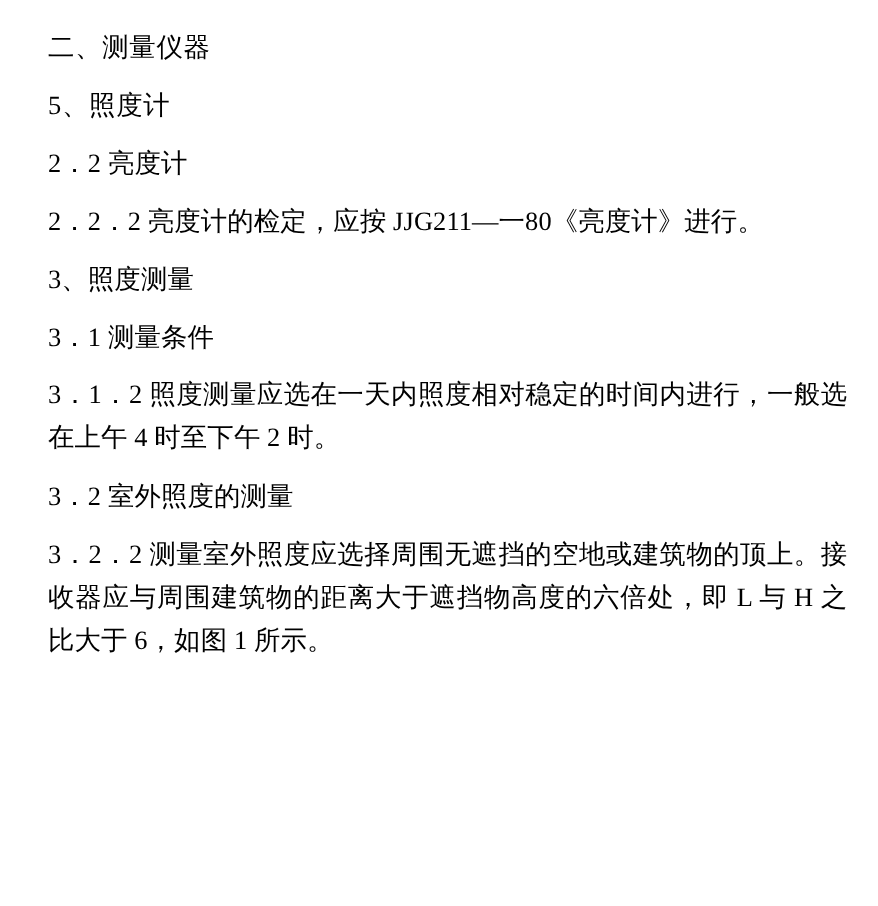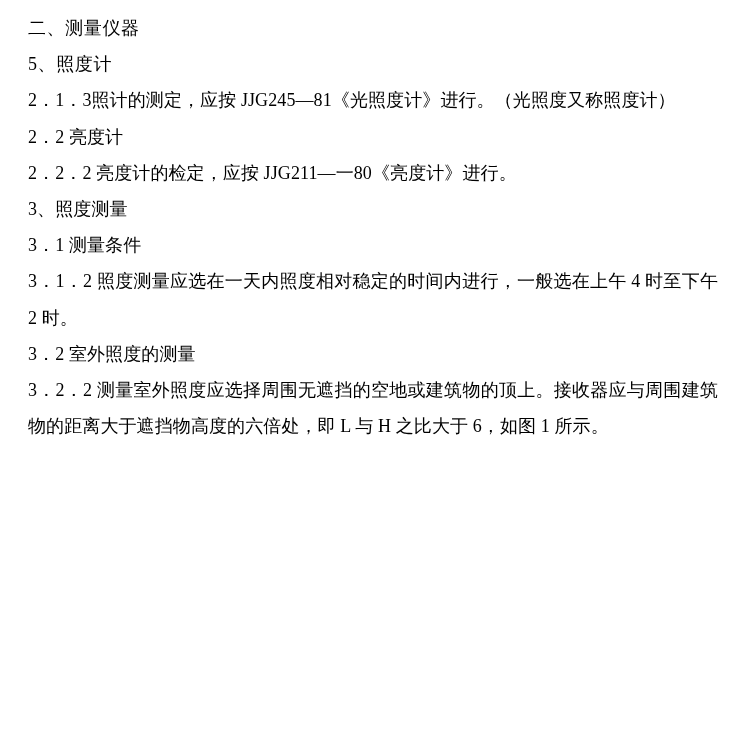--- a/index.html
+++ b/index.html
@@ -12,40 +12,39 @@
     height: 755px;
     overflow: hidden;
     font-family: "Liberation Serif", "DejaVu Serif", serif;
   }
   #doc {
     padding: 10px 14px 0 28px;
     box-sizing: border-box;
     width: 732px;
   }
   .para {
-    font-size: 18px;
+    font-size: 22px;
     line-height: 36.2px;
     color: #000000;
     text-align: justify;
     text-justify: inter-ideograph;
-    margin: 0;
+    margin: 12px;
     letter-spacing: 0.1px;
     white-space: normal;
   }
   .para.heading {
     letter-spacing: 0.6px;
   }
 </style>
 </head>
 <body>
 
 <div id="doc">
   <p class="para heading">二、测量仪器</p>
   <p class="para heading">5、照度计</p>
-  <p class="para">2．1．3照计的测定，应按 JJG245—81《光照度计》进行。（光照度又称照度计）</p>
   <p class="para">2．2 亮度计</p>
   <p class="para">2．2．2 亮度计的检定，应按 JJG211—一80《亮度计》进行。</p>
   <p class="para">3、照度测量</p>
   <p class="para">3．1 测量条件</p>
   <p class="para">3．1．2 照度测量应选在一天内照度相对稳定的时间内进行，一般选在上午 4 时至下午 2 时。</p>
   <p class="para">3．2 室外照度的测量</p>
   <p class="para">3．2．2 测量室外照度应选择周围无遮挡的空地或建筑物的顶上。接收器应与周围建筑物的距离大于遮挡物高度的六倍处，即 L 与 H 之比大于 6，如图 1 所示。</p>
 </div>
 
 </body></html>

